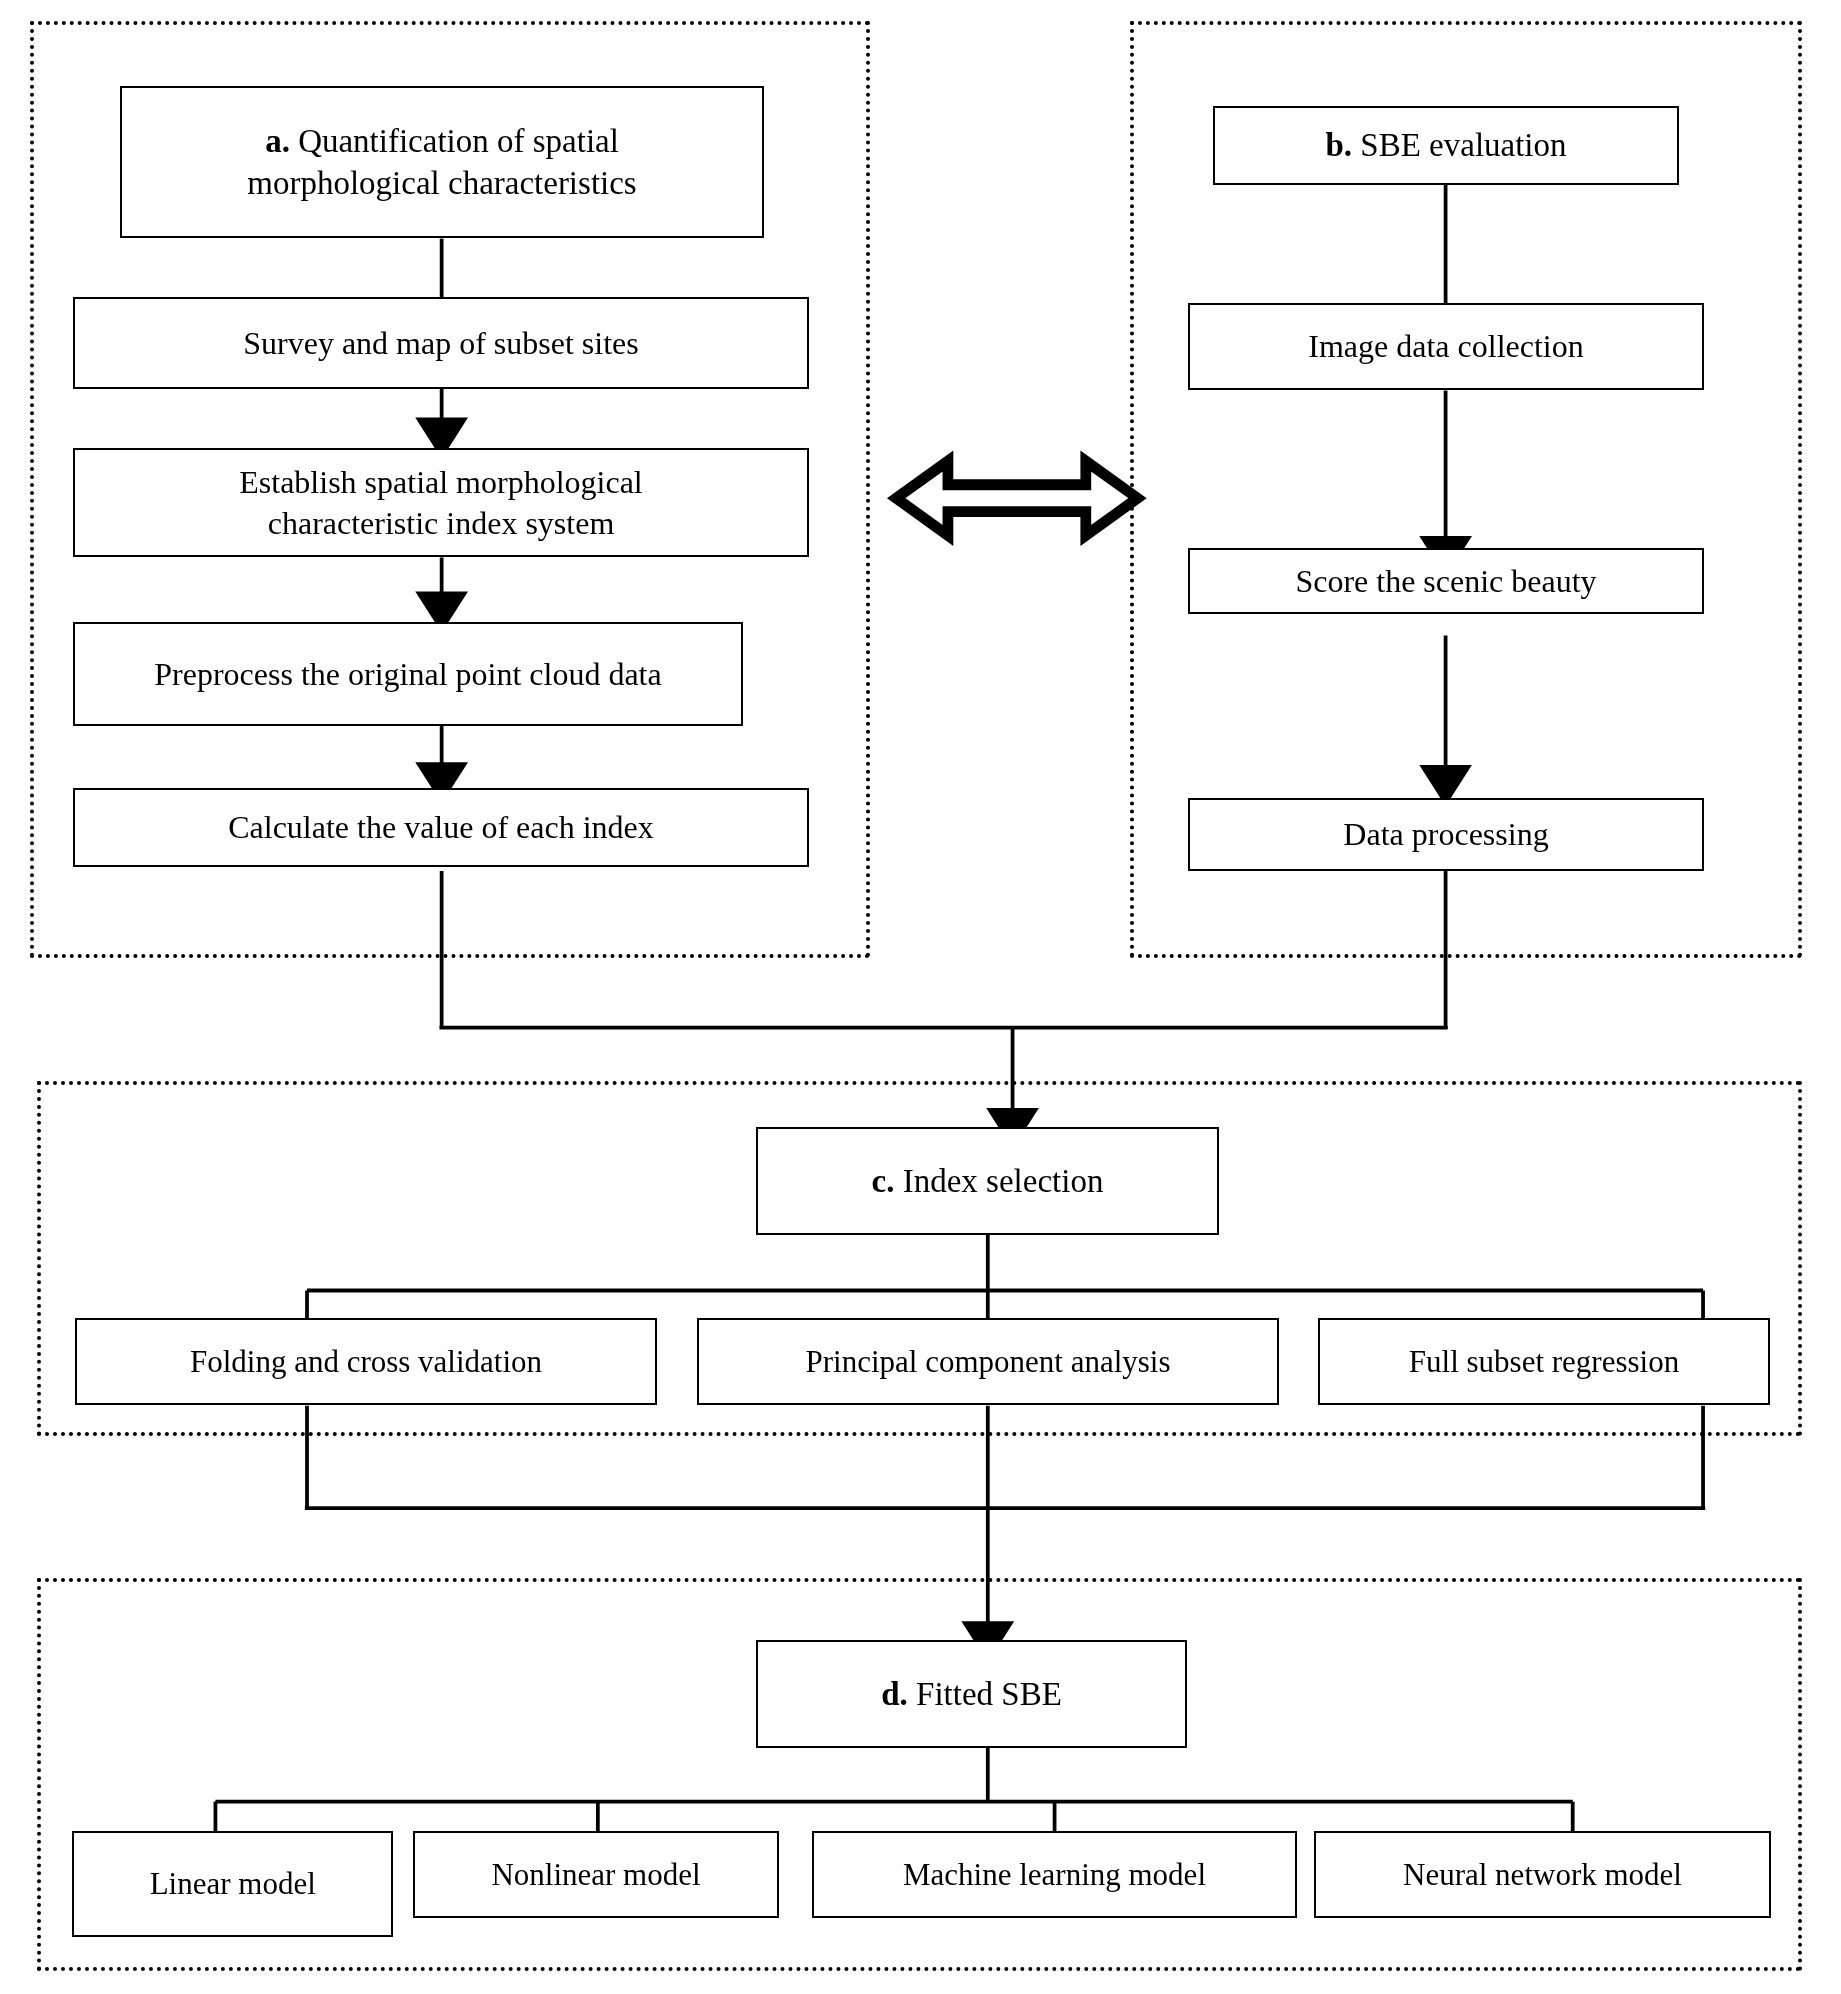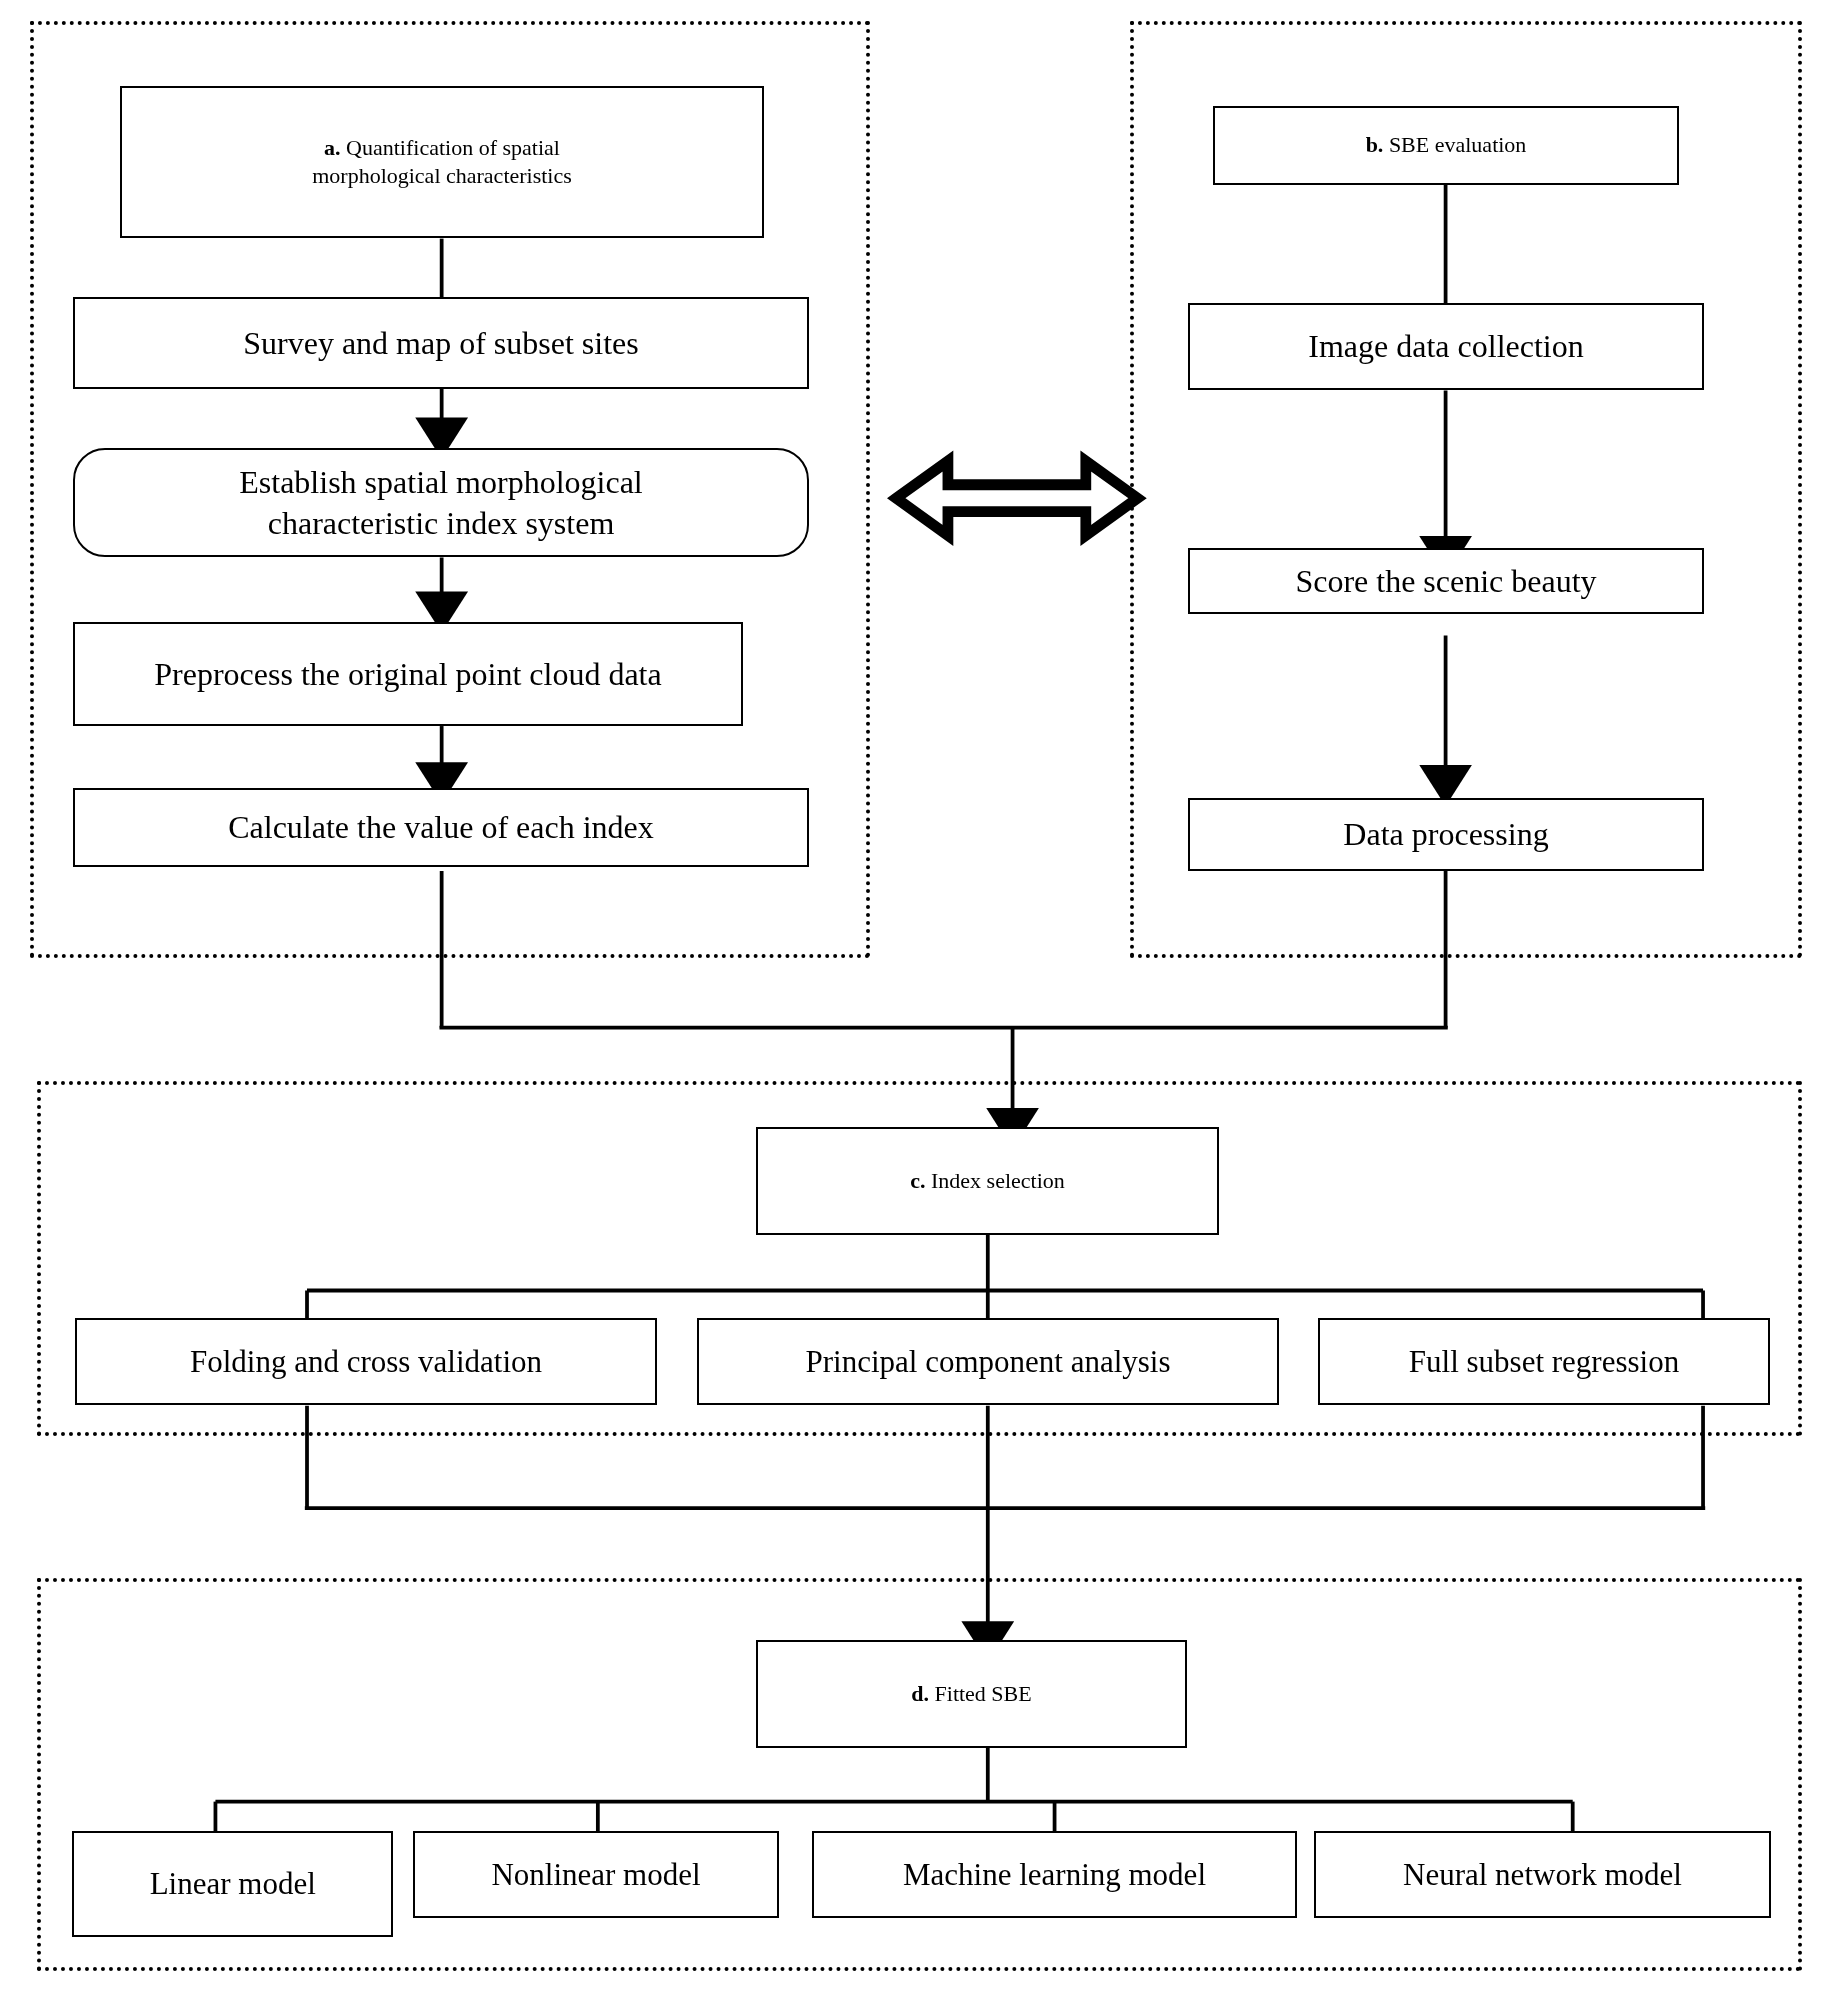--- a/index.html
+++ b/index.html
@@ -39,21 +39,21 @@
     text-align: center;
     color: #000000;
     line-height: 1.28;
     padding: 2.2px 7.5px;
   }
   .node .txt {
     display: block;
     width: 100%;
     white-space: pre-line;
   }
-  .t-head { font-size: 22px; text-align: center; }
+  .t-head { font-size: 33px; text-align: center; }
   .t-body { font-size: 32px; }
   .t-small { font-size: 31px; }
   .bold-lead { font-weight: bold; }
 </style>
 </head>
 <body>
 
 <div id="root">
 
   <div class="panel" style="left:30px; top:20.5px; width:840px; height:937px;"></div>
@@ -128,21 +128,21 @@
 
   <div class="node t-head" style="left:120px; top:86px; width:644px; height:152px;">
     <span class="txt"><b class="bold-lead">a.</b><span> Quantification of spatial
 morphological characteristics</span></span>
   </div>
 
   <div class="node t-body" style="left:73px; top:297px; width:736px; height:92px;">
     <span class="txt">Survey and map of subset sites</span>
   </div>
 
-  <div class="node t-body" style="left:73px; top:448px; width:736px; height:109px;border-radius:32px;">
+  <div class="node t-body" style="left:73px; top:448px; width:736px; height:109px;">
     <span class="txt">Establish spatial morphological
 characteristic index system</span>
   </div>
 
   <div class="node t-body" style="left:73px; top:622px; width:670px; height:104px;">
     <span class="txt">Preprocess the original point cloud data</span>
   </div>
 
   <div class="node t-body" style="left:73px; top:788px; width:736px; height:79px;">
     <span class="txt">Calculate the value of each index</span>

